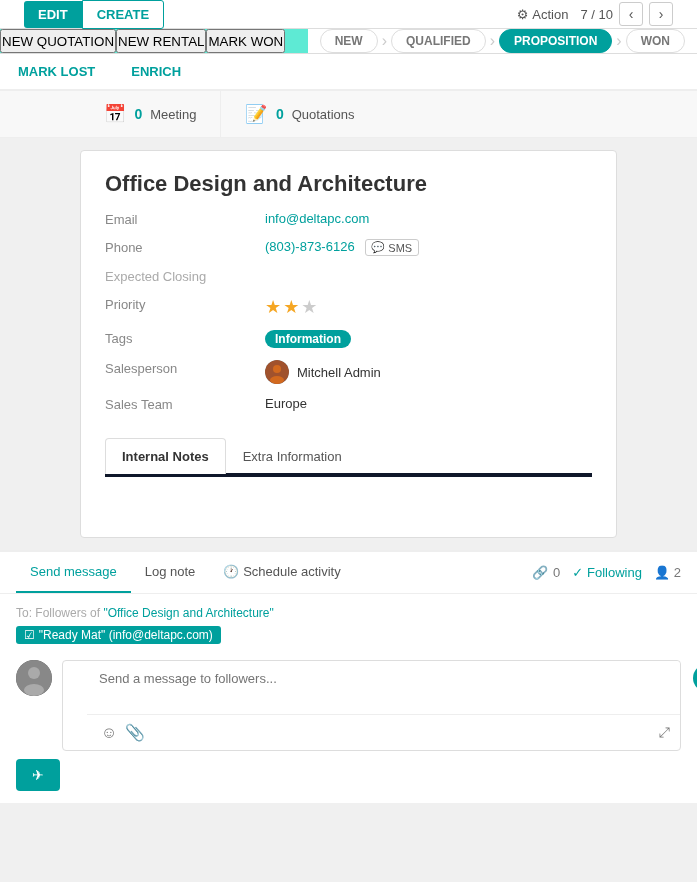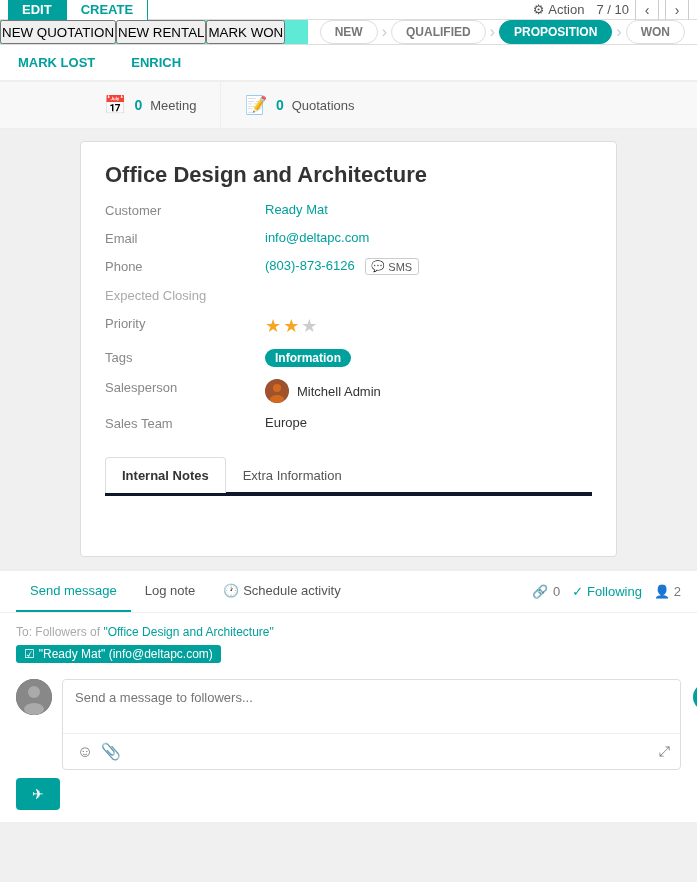--- a/index.html
+++ b/index.html
@@ -1,21 +1,21 @@
 <!DOCTYPE html>
 <html><head>
   <meta charset="utf-8">
   <style>
     * { box-sizing: border-box; margin: 0; padding: 0; font-family: 'Segoe UI', Arial, sans-serif; }
     body { background: #f0f0f0; width: 697px; min-height: 882px; font-size: 13px; color: #333; }
 
     
     .top-bar {
       display: flex; align-items: center; background: #fff; border-bottom: 1px solid #ddd;
-      padding: 0 8px; height: 20px;
+      padding: 0 24px; height: 29px;
     }
     .btn-edit {
       background: #00a09d; color: #fff; border: none; padding: 6px 14px;
       font-size: 13px; font-weight: 600; cursor: pointer; border-radius: 3px 0 0 3px;
     }
     .btn-create {
       background: #fff; color: #00a09d; border: 1px solid #00a09d; padding: 6px 14px;
       font-size: 13px; font-weight: 600; cursor: pointer; border-radius: 0 3px 3px 0; margin-right: auto;
     }
     .action-btn {
@@ -124,21 +124,21 @@
     .msg-to .to-label { color: #aaa; }
     .msg-to .to-link { color: #00a09d; }
     .recipient-tag {
       display: inline-flex; align-items: center; gap: 4px; background: #00a09d;
       color: #fff; border-radius: 3px; padding: 2px 8px; font-size: 12px; margin-bottom: 8px;
     }
     .recipient-check { font-size: 12px; }
 
     .msg-compose { display: flex; align-items: flex-start; gap: 10px; }
     .compose-avatar { width: 36px; height: 36px; border-radius: 50%; background: #666; overflow: hidden; flex-shrink: 0; display: flex; align-items: center; justify-content: center; color: #fff; font-size: 14px; font-weight: 600; }
-    .compose-box { flex: 1; border: 1px solid #ddd; border-radius: 4px; }
+    .compose-box { flex: 1; border: 1px solid #ddd; border-radius: 4px; padding-left: 24px; }
     .compose-input { width: 100%; padding: 10px 12px; font-size: 13px; color: #999; border: none; outline: none; resize: none; min-height: 42px; border-radius: 4px 4px 0 0; }
     .compose-actions { display: flex; align-items: center; padding: 6px 10px; border-top: 1px solid #eee; }
     .compose-icon-btn { background: none; border: none; cursor: pointer; color: #777; font-size: 16px; padding: 2px 4px; }
     .compose-expand { margin-left: auto; background: none; border: none; cursor: pointer; color: #777; font-size: 14px; }
     .compose-box-wrapper { position: relative; flex: 1; }
 
     .send-btn {
       background: #00a09d; color: #fff; border: none; padding: 8px 16px;
       border-radius: 4px; cursor: pointer; font-size: 14px; margin-top: 8px;
       display: flex; align-items: center; gap: 6px;
@@ -200,24 +200,20 @@
       <div class="meeting-item" style="border-right:none;">
         <span class="meeting-icon">📝</span>
         <span class="count">0</span>
         <span class="label">Quotations</span>
       </div>
     </div>
 
     <div class="main-card">
       <div class="card-title">Office Design and Architecture</div>
 
-      <div class="field-row">
-        <span class="field-label">Customer</span>
-        <span class="field-value link">Ready Mat</span>
-      </div>
       <div class="field-row">
         <span class="field-label">Email</span>
         <span class="field-value link">info@deltapc.com</span>
       </div>
       <div class="field-row">
         <span class="field-label">Phone</span>
         <span class="field-value link">(803)-873-6126</span>
         <button class="sms-btn">
           <span>💬</span>
           <span>SMS</span>

